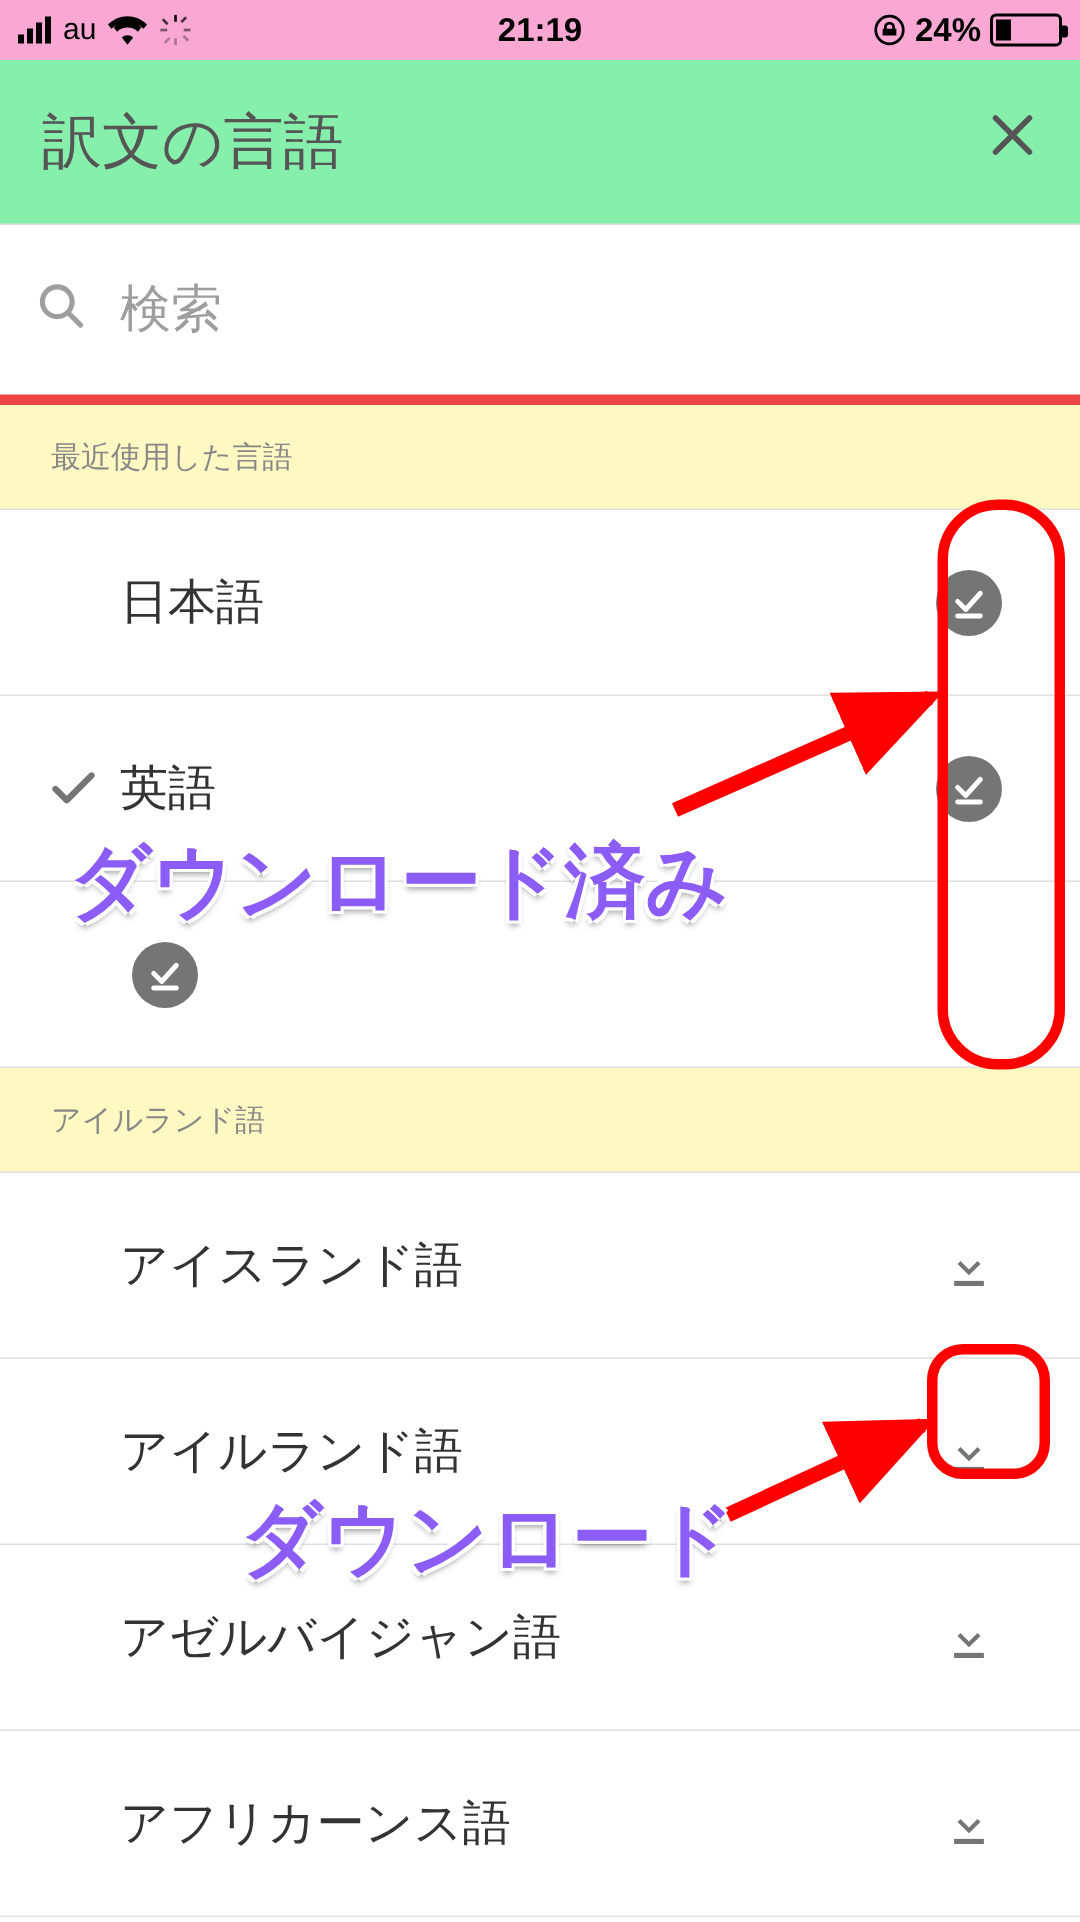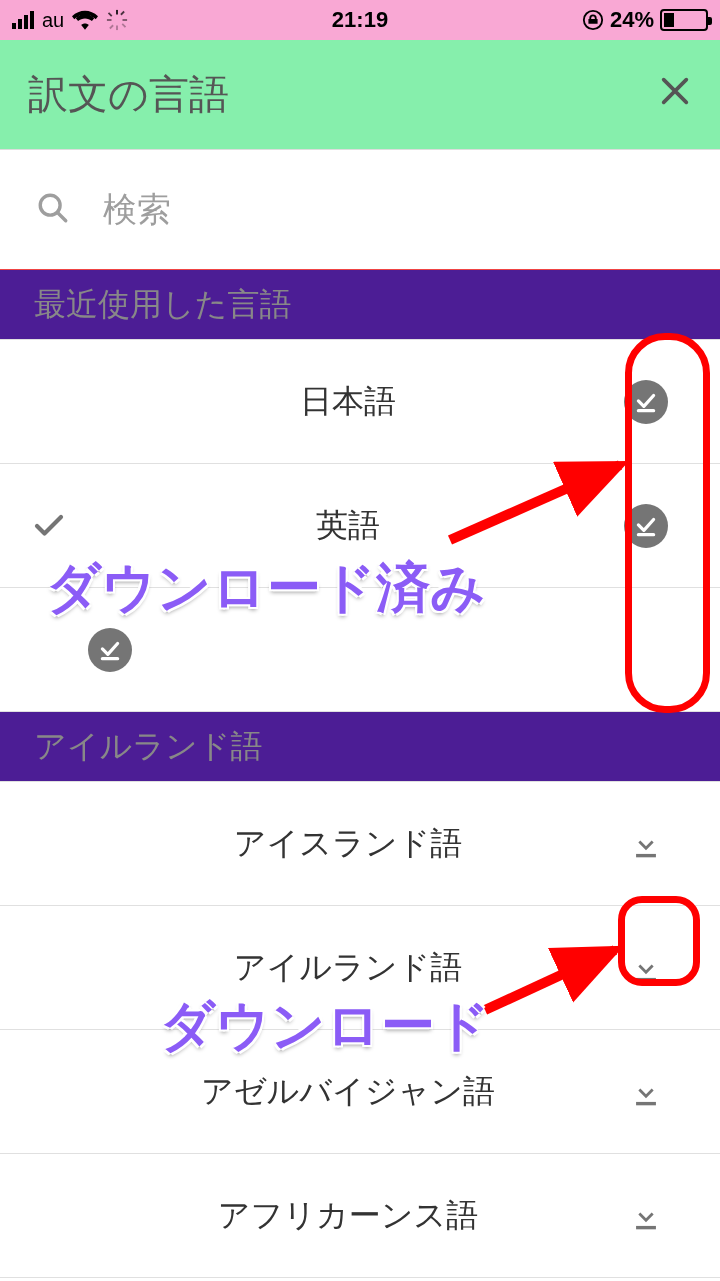--- a/index.html
+++ b/index.html
@@ -13,26 +13,26 @@
   .signal-bars span:nth-child(1){height:6px}.signal-bars span:nth-child(2){height:10px}.signal-bars span:nth-child(3){height:14px}.signal-bars span:nth-child(4){height:18px}
   .carrier { font-size: 20px; font-weight: 400; }
   .wifi-icon svg, .lock-icon svg, .spinner-icon svg { display:block; }
   .battery { display:flex; align-items:center; gap:4px; }
   .battery-shell { width: 48px; height: 22px; border: 2px solid #000; border-radius: 4px; position: relative; display:flex; align-items:center; padding:2px;}
   .battery-shell::after { content:""; position:absolute; right:-6px; top:6px; width:4px; height:8px; background:#000; border-radius:0 2px 2px 0;}
   .battery-fill { height: 100%; background:#000; width: 24%; }
   .header { height: 110px; background: #86efac; border-bottom: 1px solid #ddd; display:flex; align-items:center; padding: 0 28px; }
   .header-title { font-size: 40px; color:#555; flex:1; }
   .close-btn { font-size: 40px; color:#555; width:48px; text-align:right; }
-  .search-row { height: 120px; display:flex; align-items:center; padding: 0 36px; gap: 33px; border-bottom: 1px solid #ef4444; }
+  .search-row { height: 120px; display:flex; align-items:center; padding: 0 24px; gap: 22px; border-bottom: 7px solid #ef4444; }
   .search-icon { color:#9e9e9e; }
   .search-input { border:none; outline:none; font-size: 34px; color:#333; flex:1; }
   .search-input::placeholder { color:#9e9e9e; }
-  .section-header { height: 70px; background:#4c1d95; border-bottom:1px solid #e0e0e0; display:flex; align-items:center; padding: 0 34px; font-size:32px; color:#888; }
-  .lang-row { height: 124px; border-bottom:1px solid #e0e0e0; display:flex; align-items:center; padding: 0 44px 0 18px; position:relative;text-align:center; }
+  .section-header { height: 70px; background:#fef9c3; border-bottom:1px solid #e0e0e0; display:flex; align-items:center; padding: 0 34px; font-size:20px; color:#888; }
+  .lang-row { height: 124px; border-bottom:1px solid #e0e0e0; display:flex; align-items:center; padding: 0 44px 0 18px; position:relative; }
   .check-slot { width: 62px; display:flex; align-items:center; justify-content:center; color:#757575; }
   .lang-name { flex:1; font-size: 32px; color:#333; }
   .action-slot { width: 60px; display:flex; align-items:center; justify-content:center; color:#757575; }
   .downloaded-badge { width:44px; height:44px; border-radius:50%; background:#757575; display:flex; align-items:center; justify-content:center; }
   .annot { position:absolute; pointer-events:none; }
   .annot-text { font-size: 54px; font-weight: 800; color:#8b5cf6; text-shadow: -2px -2px 0 #fff, 2px -2px 0 #fff, -2px 2px 0 #fff, 2px 2px 0 #fff, 0 3px 4px rgba(0,0,0,.4); white-space:nowrap; }
   .red-oval { position:absolute; border:7px solid #ff0000; border-radius:40px; }
 </style>
 </head>
 <body>

